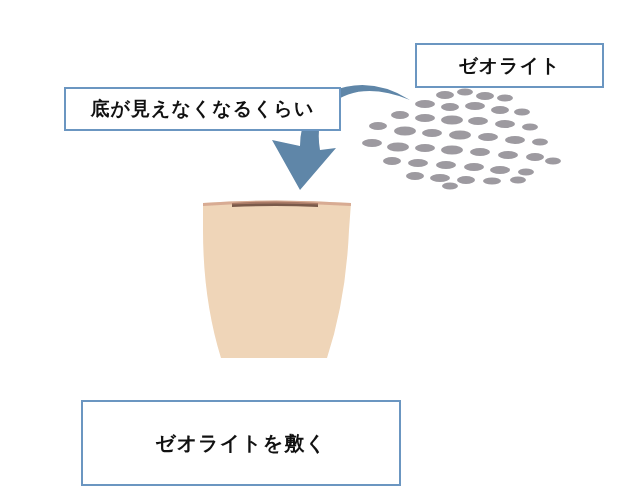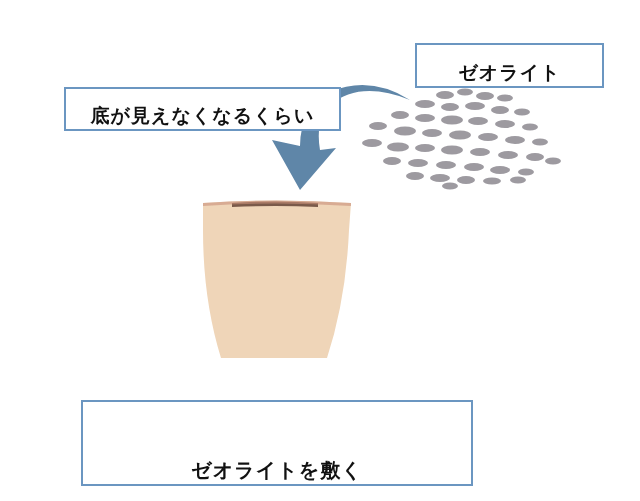--- a/index.html
+++ b/index.html
@@ -1,26 +1,26 @@
 <!DOCTYPE html>
 <html><head>
   <meta charset="utf-8">
   <style>
     html, body { margin: 0; padding: 0; background: #ffffff; }
     body { width: 640px; height: 501px; position: relative; overflow: hidden;
            font-family: "DejaVu Sans", "Liberation Sans", sans-serif; }
     .label-box {
       position: absolute; box-sizing: border-box;
       border: 2px solid #6b96c1; background: #ffffff;
-      display: flex; align-items: flex-end; justify-content: center;
+      display: flex; align-items: center; justify-content: center;
       font-weight: bold; color: #111111; letter-spacing: 1px;
     }
     #box-zeolite { left: 415px; top: 43px; width: 189px; height: 45px; font-size: 19px; }
     #box-bottom  { left: 64px;  top: 87px; width: 277px; height: 44px; font-size: 19px; }
-    #box-step    { left: 81px;  top: 400px; width: 392px; height: 86px; font-size: 20px; }
+    #box-step    { left: 81px;  top: 400px; width: 320px; height: 86px; font-size: 20px; }
     svg.layer { position: absolute; left: 0; top: 0; }
   </style>
 </head>
 <body>
 
 <svg class="layer" width="640" height="501" viewBox="0 0 640 501">
 
   <g>
     <path d="M203,203 Q276,198 351,203 L349,230 Q346,300 327,358 L221,358 Q203,300 203,230 Z" fill="#efd5b8"></path>
     <path d="M232,203 Q276,200 318,203 L318,207 Q276,205 232,207 Z" fill="#7a5a4a"></path>

